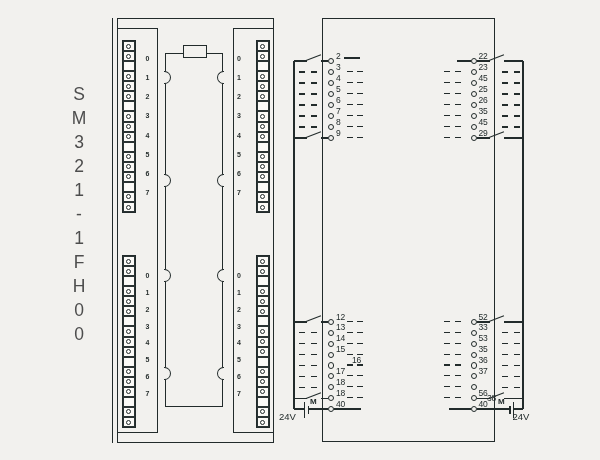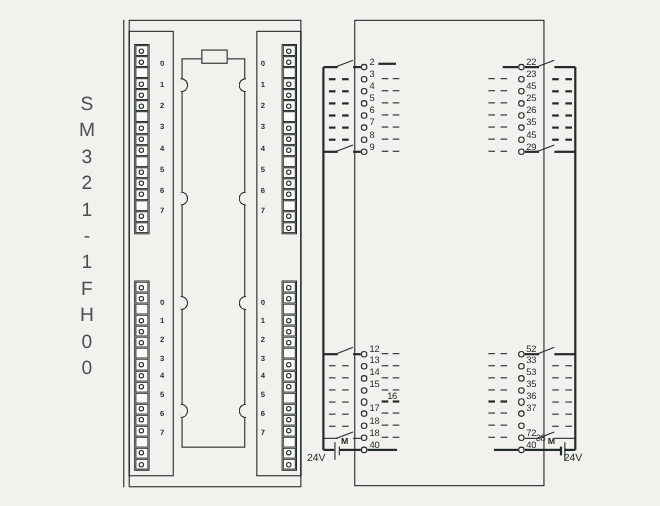--- a/index.html
+++ b/index.html
@@ -500,21 +500,21 @@
       <div class="dash" style="left: 502px; top: 386.65px;"></div>
       <div class="dash" style="left: 513.5px; top: 386.65px;"></div>
       <div class="circle" style="left: 470.9px; top: 384.15px;"></div>
       <div class="tlabel" style="left: 487px; top: 377.75px; margin-top: 16px;">38</div>
       <div class="dash" style="left: 444px; top: 386.15px;"></div>
       <div class="dash" style="left: 454.5px; top: 386.15px;"></div>
       <div class="ln" style="left: 503.5px; top: 397.525px; width: 19px; height: 1.2px;"></div>
       <div class="ln" style="left: 477px; top: 397.525px; width: 12.5px; height: 1.2px;"></div>
       <div class="blade" style="left: 489px; top: 397.525px;"></div>
       <div class="circle" style="left: 470.9px; top: 395.025px;"></div>
-      <div class="tlabel" style="left: 478.5px; top: 388.625px;">72</div>
+      <div class="tlabel" style="left: 478.5px; top: 388.625px;">56</div>
       <div class="dash" style="left: 444px; top: 397.025px;"></div>
       <div class="dash" style="left: 454.5px; top: 397.025px;"></div>
       <div class="ln" style="left: 477px; top: 408.4px; width: 32.5px; height: 1.2px;"></div>
       <div class="circle" style="left: 470.9px; top: 405.9px;"></div>
       <div class="tlabel" style="left: 478.5px; top: 399.5px;">40</div>
       <div class="ln" style="left: 448.5px; top: 408.4px; width: 22.5px; height: 1.2px;"></div>
     </div>
 </div>
 
 </body></html>

